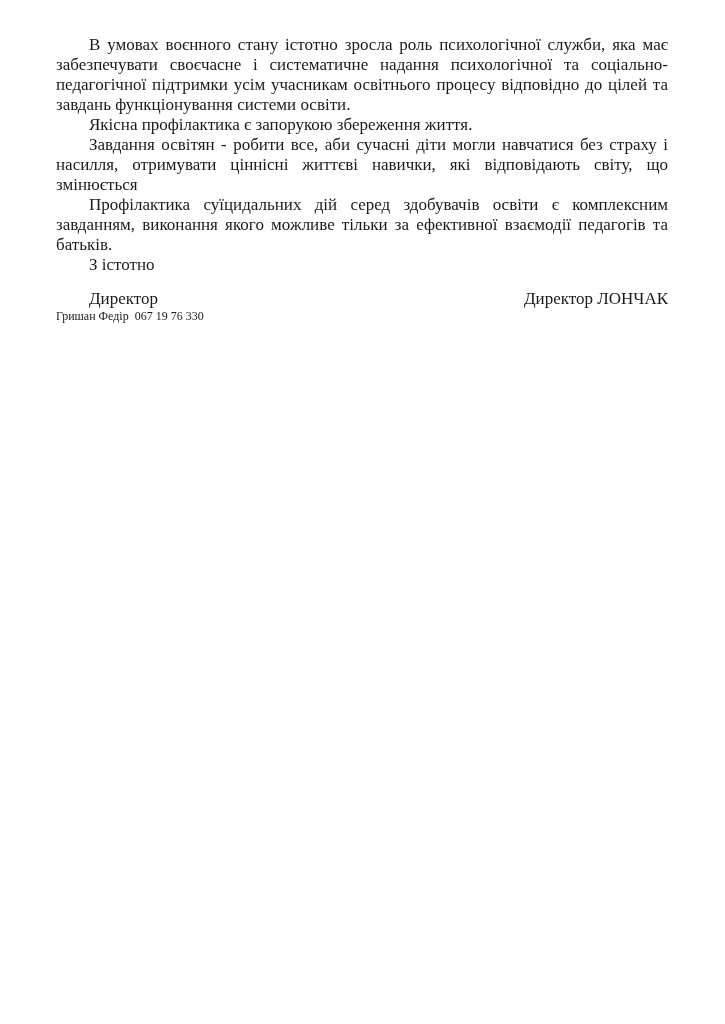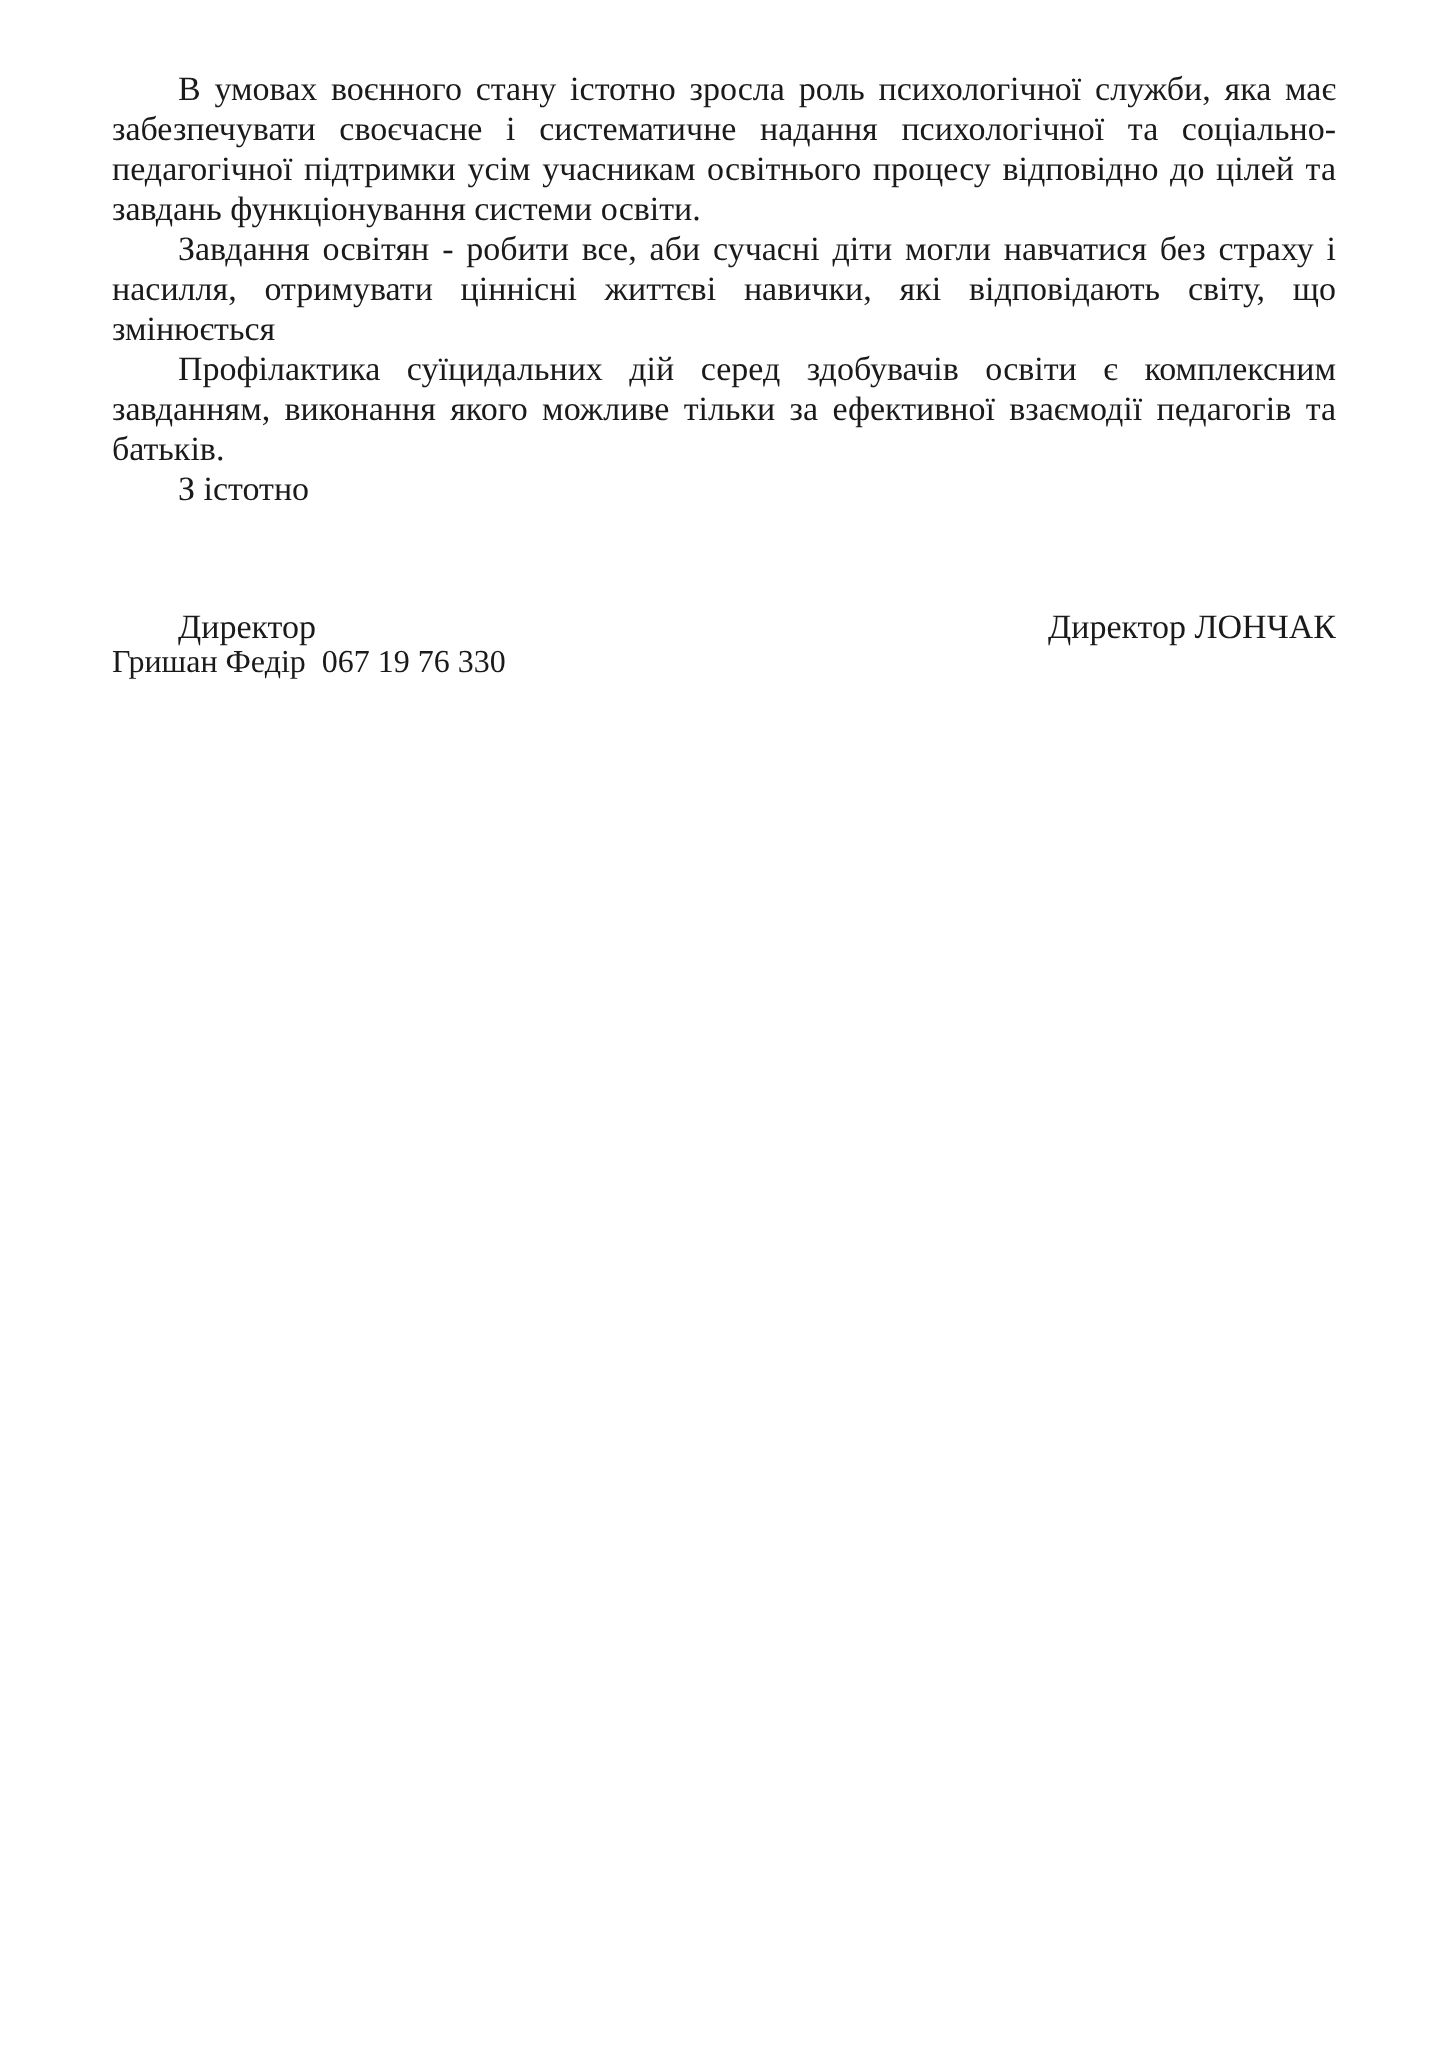--- a/index.html
+++ b/index.html
@@ -25,41 +25,42 @@
   }
   .body-text p {
     text-align: justify;
     text-indent: 33px;
   }
   .closing {
     margin-top: 20px;
     text-indent: 33px;
   }
   .signature-row {
-    margin-top: 49px;
+    margin-top: 14px;
     display: flex;
     justify-content: space-between;
     align-items: baseline;
     padding-left: 33px;
   }
   .footer-contact {
     margin-top: 97px;
     margin-left: 29px;
-    font-size: 16px;
+    font-size: 12px;
     line-height: 15px;
     white-space: pre-wrap;
   }
 </style>
 </head>
 <body>
 
 <div class="page">
 
   <div class="body-text">
     <p>В умовах воєнного стану істотно зросла роль психологічної служби, яка має забезпечувати своєчасне і систематичне надання психологічної та соціально-педагогічної підтримки усім учасникам освітнього процесу відповідно до цілей та завдань функціонування системи освіти.</p>
+    <p>Якісна профілактика є запорукою збереження життя.</p>
     <p>Завдання освітян - робити все, аби сучасні діти могли навчатися без страху і насилля, отримувати ціннісні життєві навички, які відповідають світу, що змінюється</p>
     <p>Профілактика суїцидальних дій серед здобувачів освіти є комплексним завданням, виконання якого можливе тільки за ефективної взаємодії педагогів та батьків.</p>
   </div>
 
   <p class="closing">З істотно</p>
 
   <div class="signature-row">
     <span>Директор</span>
     <span>Директор ЛОНЧАК</span>
   </div>

